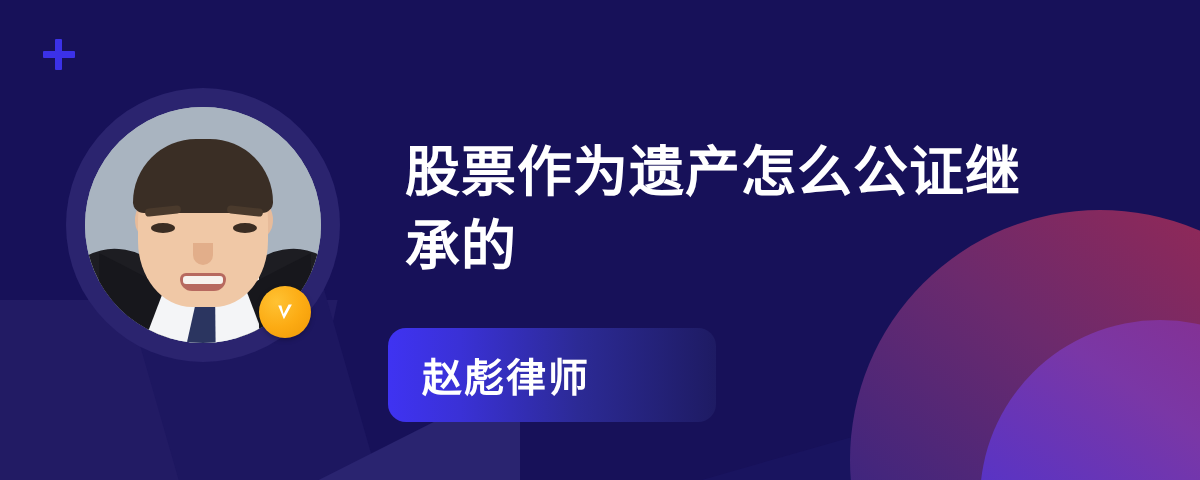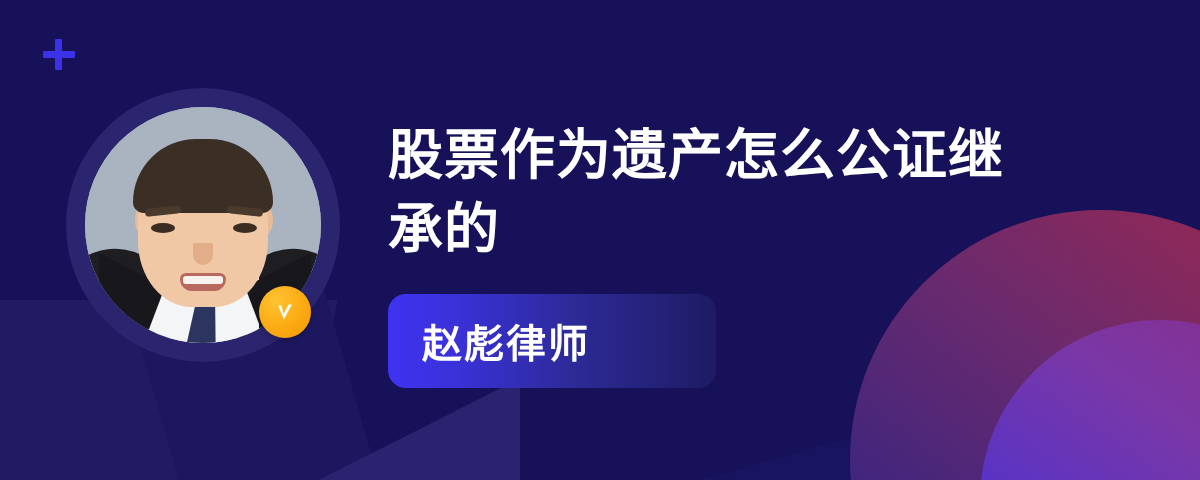--- a/index.html
+++ b/index.html
@@ -293,21 +293,21 @@
   .badge-v svg { display: block; }
 
   
   .content {
     position: absolute;
     left: 388px;
     top: 118px;
     width: 790px;
   }
   .headline {
-    margin: 0;
+    margin: 17px;
     font-size: 55px;
     line-height: 74px;
     font-weight: 700;
     color: #ffffff;
     letter-spacing: 1px;
     max-width: 660px;
   }
   .name-button {
     display: inline-flex;
     align-items: center;

